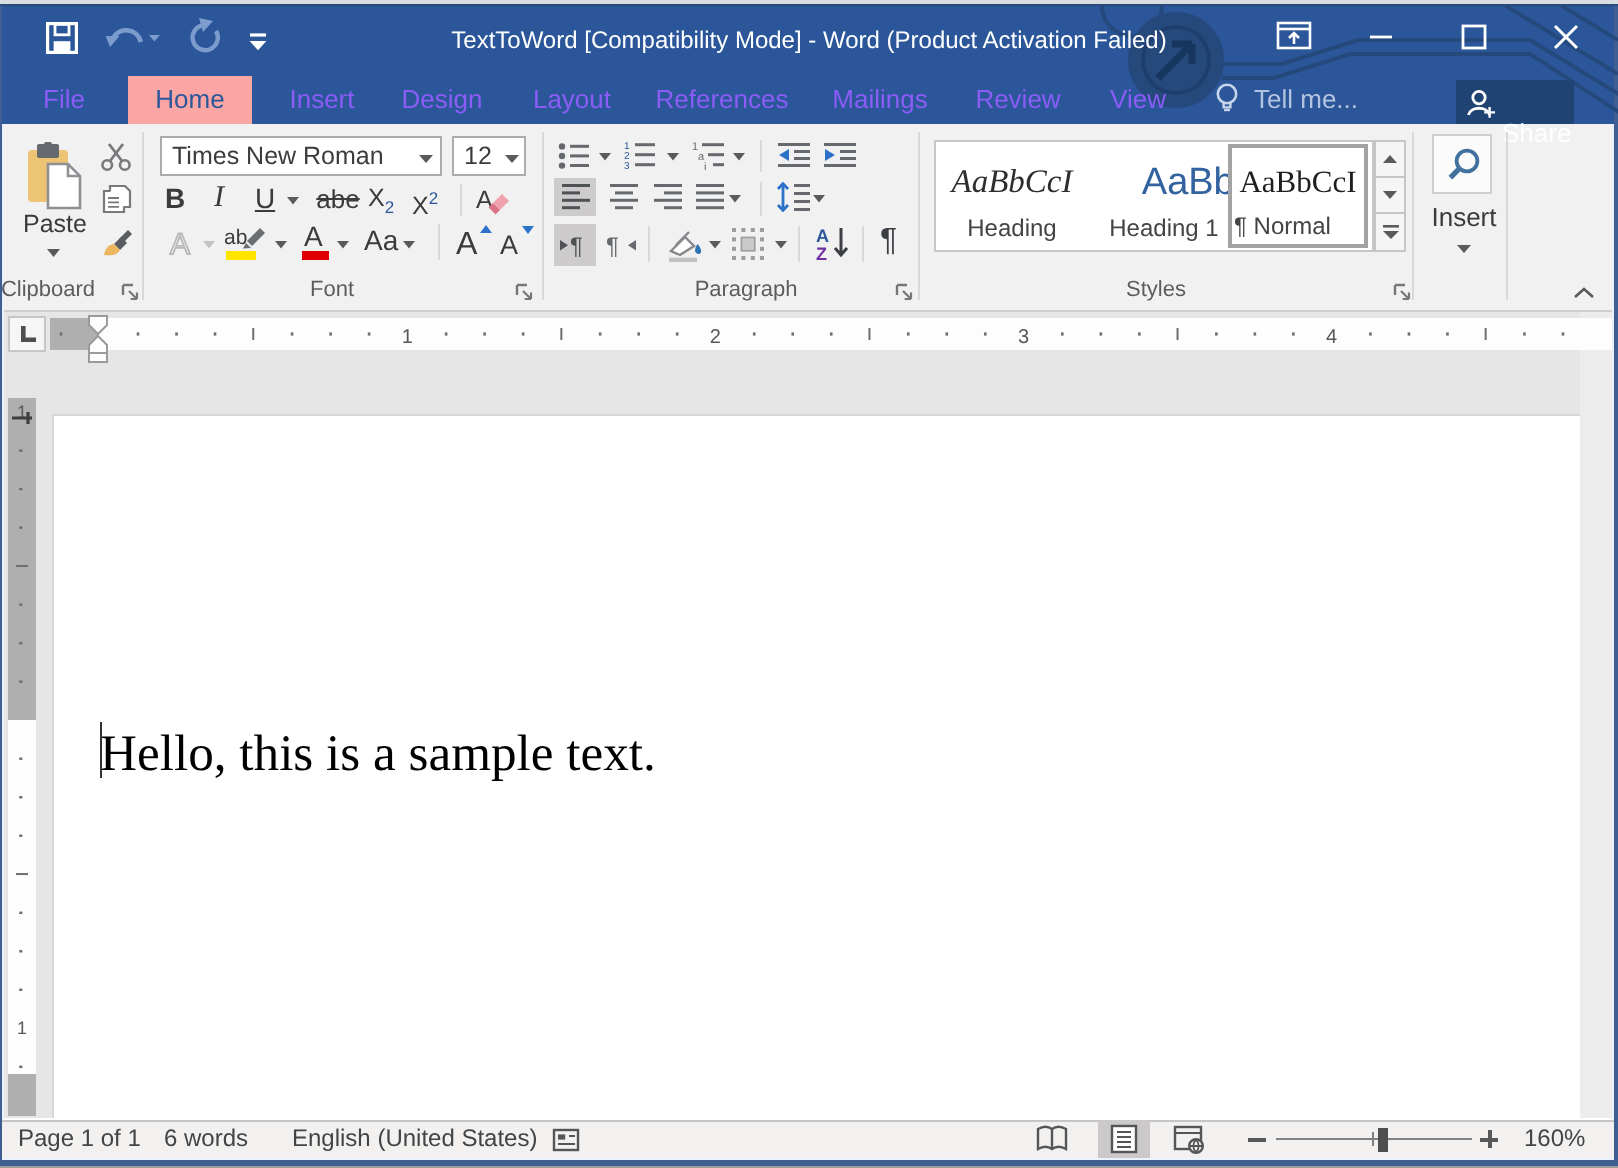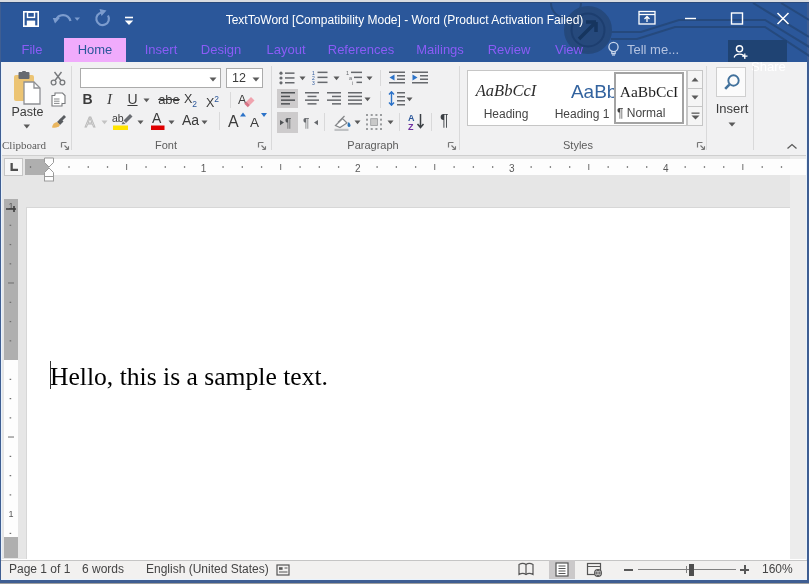--- a/index.html
+++ b/index.html
@@ -17,21 +17,21 @@
 #statusbar { left:1px; top:560px; width:807px; height:19px; background:#f2f1f0; border-top:1px solid #c5c5c5; }
 #frame-bot1 { left:0; top:579px; width:809px; height:1px; background:#e9f3fd; }
 #frame-bot2 { left:0; top:580px; width:809px; height:3px; background:#3f5e92; }
 #frame-bot3 { left:0; top:583px; width:809px; height:1px; background:#9e9e9e; }
 #frame-left1 { left:0; top:3px; width:1px; height:577px; background:#3f5e92; }
 #frame-left2 { left:1px; top:62px; width:1px; height:498px; background:#e8f2fc; }
 #frame-right1 { left:807px; top:3px; width:2px; height:577px; background:#3f5e92; }
 #frame-right2 { left:806px; top:62px; width:1px; height:498px; background:#e8f2fc; }
 .ttext { color:#fff; font-size:12px; }
 .tab { color:#8b5cf6; font-size:13px; position:absolute; top:38px; height:24px; line-height:24px; text-align:center; }
-#home-tab { background:#f0abfc; color:#2b579a; }
+#home-tab { background:#fca5a5; color:#2b579a; }
 svg { display:block; }
 .grplabel { position:absolute; top:139px; font-size:11px; color:#5c5c5c; text-align:center; }
 .vsep { position:absolute; top:66px; height:84px; width:1px; background:#d9d9da; }
 </style>
 </head>
 <body>
 <div class="abs" id="frame-top1"></div>
 <div class="abs" style="left:0;top:2px;width:809px;height:1px;background:#2a4a7c;"></div>
 <div class="abs" id="titlebar"></div>
 <div class="abs" id="tabrow"></div>
@@ -123,21 +123,21 @@
     <path d="M4.2 16.5 c1 -4.5 9.6 -4.5 10.6 0" stroke-width="1.4" fill="none"></path>
     <path d="M14.8 12.5 v5.4 M12.1 15.2 h5.4" stroke-width="1.2"></path>
   </svg>
   <span class="abs" style="left:23px;top:16px;line-height:22px;">Share</span>
 </div>
 
 <div class="abs vsep" style="left:71px;"></div>
 <div class="abs vsep" style="left:271px;"></div>
 <div class="abs vsep" style="left:459px;"></div>
 <div class="abs vsep" style="left:706px;"></div>
-<div class="grplabel" style="left:0px; width:48px;font-family:Liberation Serif, serif;">Clipboard</div>
+<div class="grplabel" style="left:0px; width:48px;">Clipboard</div>
 <div class="grplabel" style="left:136px; width:60px;">Font</div>
 <div class="grplabel" style="left:340px; width:66px;">Paragraph</div>
 <div class="grplabel" style="left:548px; width:60px;">Styles</div>
 <div class="abs" id="grp-clipboard">
 
   <svg class="abs" width="28" height="34" viewBox="0 0 28 34" style="left:13px;top:71px;">
     <rect x="1" y="4" width="20" height="26" rx="2" fill="#ecc473"></rect>
     <rect x="5.5" y="1" width="11" height="7" rx="1" fill="#666a70"></rect>
     <rect x="9" y="0" width="4" height="4" rx="1" fill="#666a70"></rect>
     <g>
@@ -169,20 +169,21 @@
   </svg>
 
   <svg class="abs" width="10" height="10" viewBox="0 0 10 10" style="left:60px;top:141px;" stroke="#777" fill="none">
     <path d="M1.5 1.5 h-0 M1.5 1.5 h5 M1.5 1.5 v5" stroke-width="1.2"></path>
     <path d="M4.5 4.5 L8.5 8.5 M8.5 8.5 v-3.2 M8.5 8.5 h-3.2" stroke-width="1.1"></path>
   </svg>
 </div>
 <div class="abs" id="grp-font" style="font-size:13px;color:#3b3b3b;">
 
   <div class="abs" style="left:80px;top:68px;width:141px;height:20px;background:#fff;border:1px solid #ababab;">
+    <span class="abs" style="left:5px;top:0;line-height:19px;font-size:12.5px;white-space:nowrap;">Times New Roman</span>
     <svg class="abs" width="8" height="5" viewBox="0 0 8 5" style="left:128px;top:8px;">
         <path d="M0.5 0.5 h7 L4 4.5 z" fill="#5a5a5a"></path>
       </svg>
   </div>
 
   <div class="abs" style="left:226px;top:68px;width:37px;height:20px;background:#fff;border:1px solid #ababab;">
     <span class="abs" style="left:5px;top:0;line-height:19px;font-size:12.5px;">12</span>
     <svg class="abs" width="8" height="5" viewBox="0 0 8 5" style="left:25px;top:8px;">
         <path d="M0.5 0.5 h7 L4 4.5 z" fill="#5a5a5a"></path>
       </svg>

